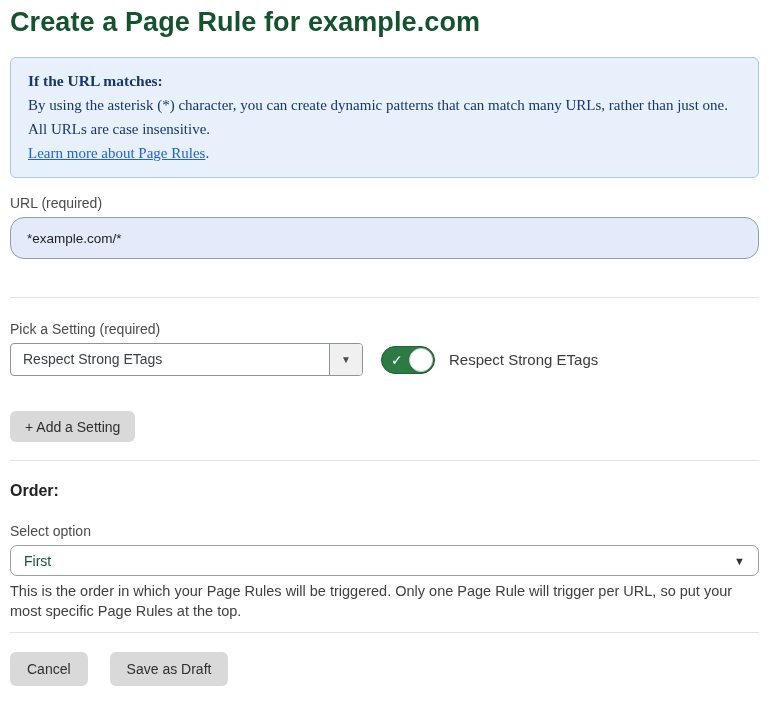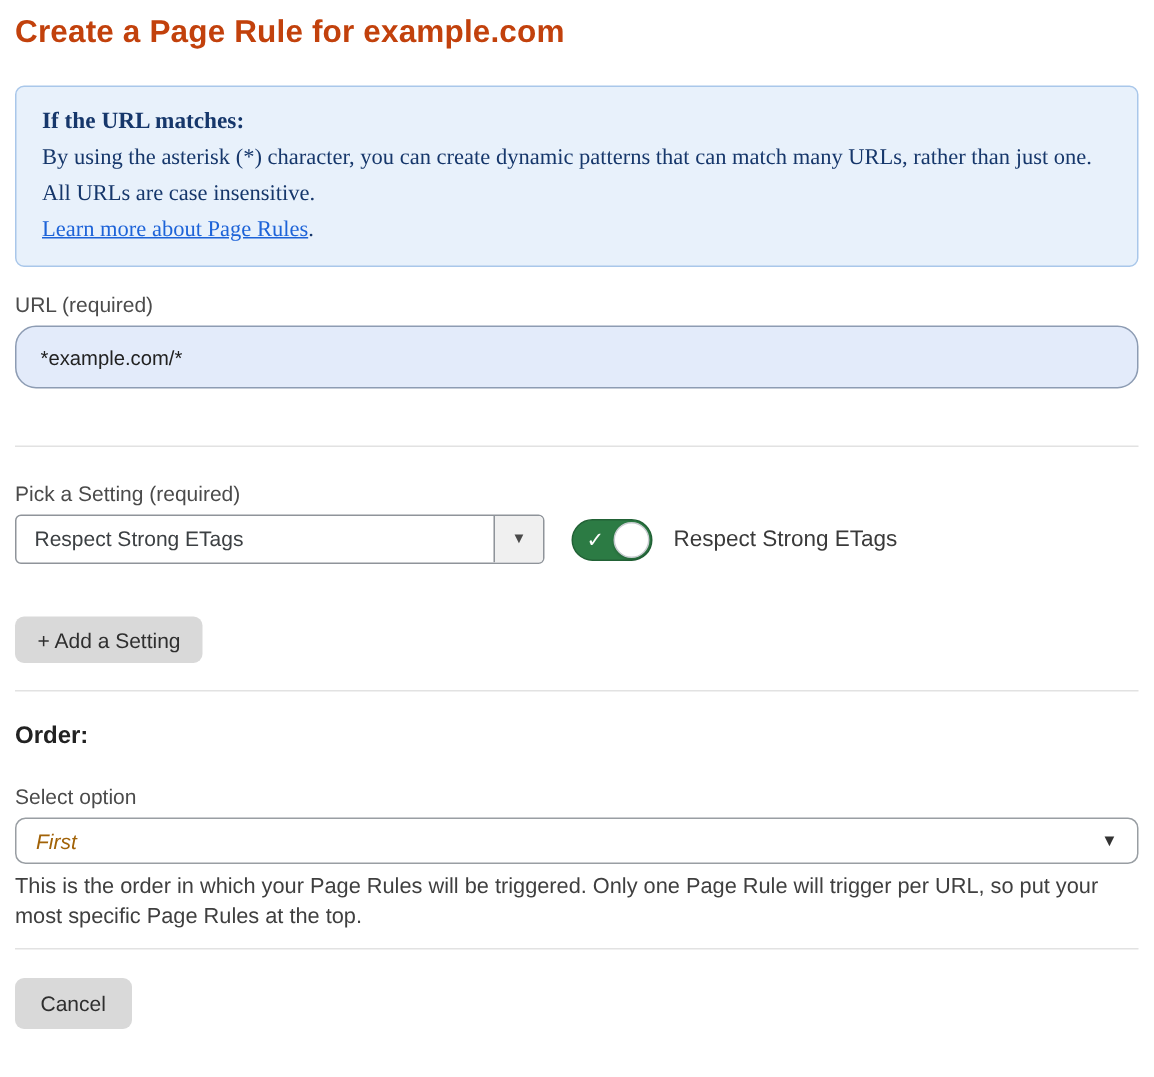--- a/index.html
+++ b/index.html
@@ -6,23 +6,23 @@
   html, body {
     width: 769px; height: 718px;
     background: #ffffff;
     font-family: "Liberation Sans", "DejaVu Sans", sans-serif;
     color: #2f2f2f;
     overflow: hidden;
   }
   .page { padding: 9px 10px 0 10px; }
 
   .page-title {
-    font-size: 21px;
+    font-size: 27px;
     font-weight: 700;
-    color: #c2410c;
+    color: #14532d;
     line-height: 26px;
     letter-spacing: 0.1px;
   }
 
   
   .info-box {
     margin-top: 22px;
     background: #e8f1fb;
     border: 1px solid #a9c7ea;
     border-radius: 6px;
@@ -184,21 +184,21 @@
     height: 31px;
     display: flex;
     align-items: center;
     justify-content: space-between;
     border: 1px solid #999ea3;
     border-radius: 7px;
     background: #ffffff;
     padding: 0 13px;
     cursor: pointer;
   }
-  .order-select-value { font-size: 14px; color: #a16207; font-style: italic; }
+  .order-select-value { font-size: 14px; color: #14532d; }
   .order-caret { font-size: 11px; color: #333333; }
 
   .help-text {
     margin-top: 5px;
     font-size: 14.5px;
     line-height: 20px;
     color: #3f3f3f;
     max-width: 749px;
   }
 
@@ -258,15 +258,16 @@
     <span class="order-select-value">First</span>
     <span class="order-caret">▼</span>
   </div>
 
   <div class="help-text">This is the order in which your Page Rules will be triggered. Only one Page Rule will trigger per URL, so put your most specific Page Rules at the top.</div>
 
   <hr class="divider divider-3">
 
   <div class="footer-row">
     <button class="btn btn-gray cancel">Cancel</button>
+    <button class="btn btn-gray draft">Save as Draft</button>
   </div>
 
 </div>
 
 </body></html>

